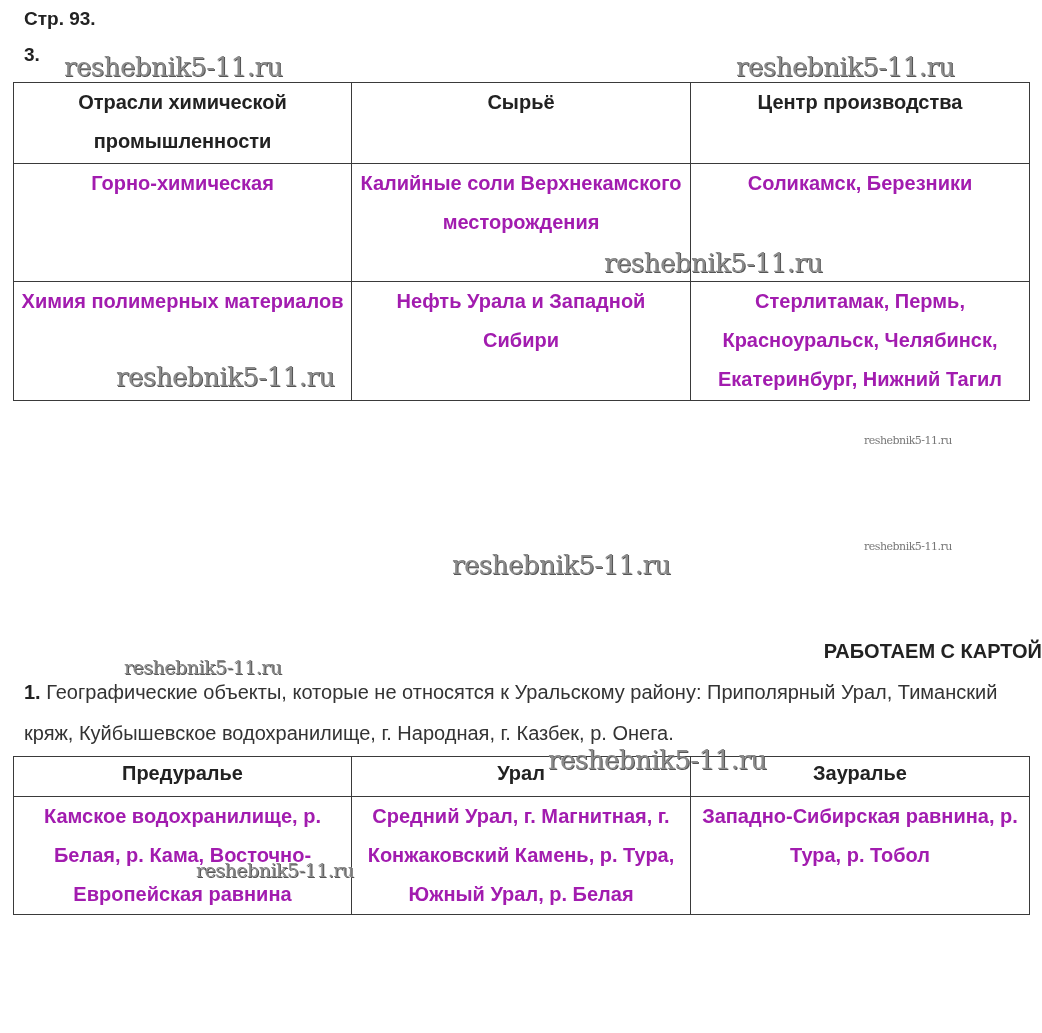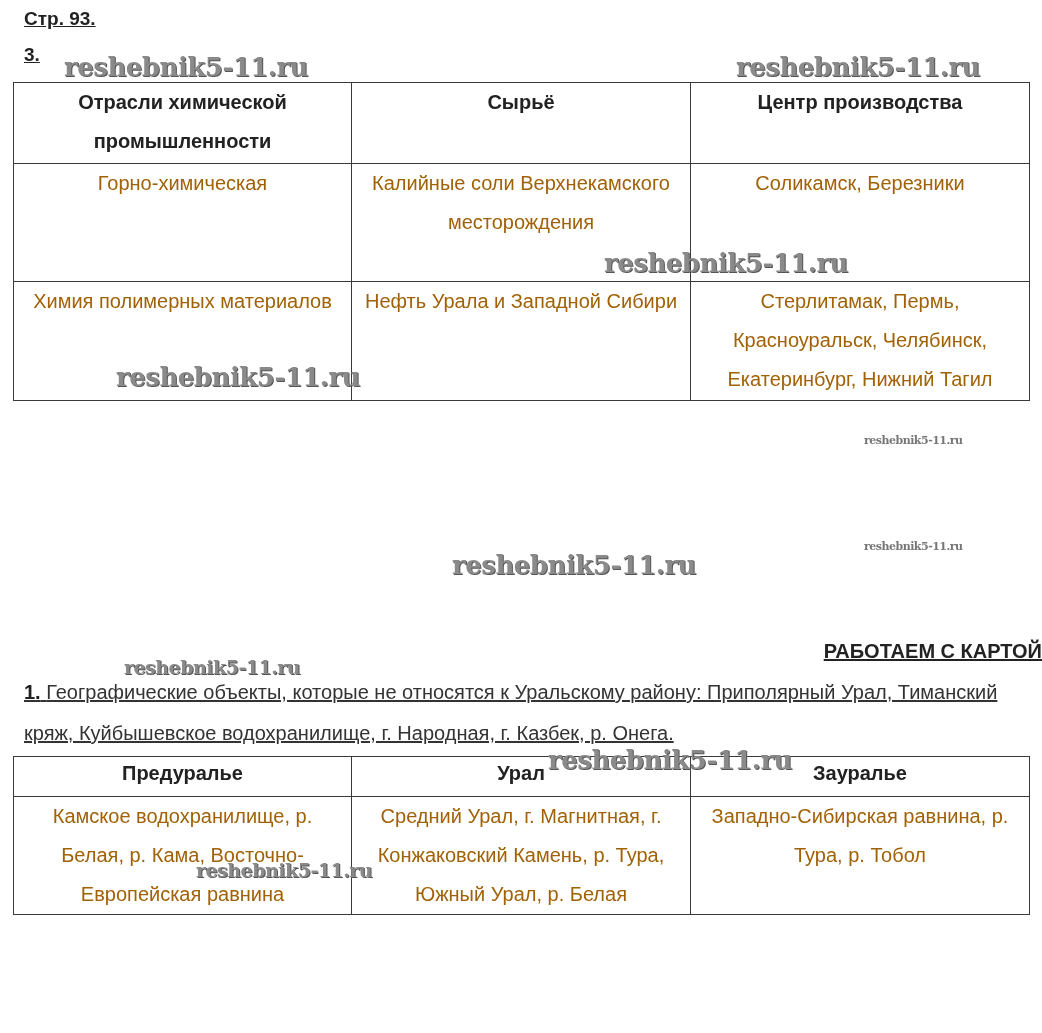--- a/index.html
+++ b/index.html
@@ -1,42 +1,42 @@
 <!DOCTYPE html>
 <html><head>
   <meta charset="utf-8">
   <style>
     html, body { margin: 0; padding: 0; background: #ffffff; }
     body {
       width: 1042px; height: 1033px; position: relative; overflow: hidden;
       font-family: "Liberation Sans", sans-serif; color: #2a2a2a;
     }
-    .abs { position: absolute; text-decoration: underline; }
+    .abs { position: absolute; }
     .page-label { left: 24px; top: 8px; font-size: 19px; font-weight: bold; color: #222; }
     .task-num { left: 24px; top: 44px; font-size: 19px; font-weight: bold; color: #222; }
     table { position: absolute; border-collapse: collapse; table-layout: fixed; }
     td, th {
       border: 1px solid #3a3a3a; text-align: center; vertical-align: top;
-      font-size: 20px; line-height: 39px; padding: 0 6px; color: #a16207;
-      font-weight: normal;
+      font-size: 20px; line-height: 39px; padding: 0 6px; color: #a21caf;
+      font-weight: bold;
     }
     th { font-weight: bold; color: #222; margin-top: 33px; }
     #table1 { left: 13px; top: 82px; width: 1016px; }
     #table1 th { height: 80px; line-height: 39px; padding-top: 0; }
     #table1 .r1 td { height: 117px; }
     #table1 .r2 td { height: 196px; }
     #table1 .r3 td { height: 118px; }
     .section-title { left: 0; width: 1042px; top: 640px; text-align: right; font-size: 20px; font-weight: bold; color: #222; }
     .task-text { left: 24px; top: 672px; width: 1000px; font-size: 20px; line-height: 41px; color: #333; }
     .task-text b { color: #222; }
     #table2 { left: 13px; top: 756px; width: 1016px; }
     #table2 th { height: 39px; line-height: 32px; }
     #table2 td { height: 117px; line-height: 39px; }
     .wm {
-      position: absolute; font-family: "DejaVu Serif", serif; font-weight: bold;
+      position: absolute; font-family: "DejaVu Serif", serif; font-weight: normal;
       color: #8a8a8a; letter-spacing: -0.5px; white-space: nowrap;
       text-shadow: 1px 1px 0 #555;
     }
     .wm.big { font-size: 26px; }
     .wm.mid { font-size: 19px; }
     .wm.small { font-size: 11px; color: #777; text-shadow: none; }
   </style>
 </head>
 <body>
 

